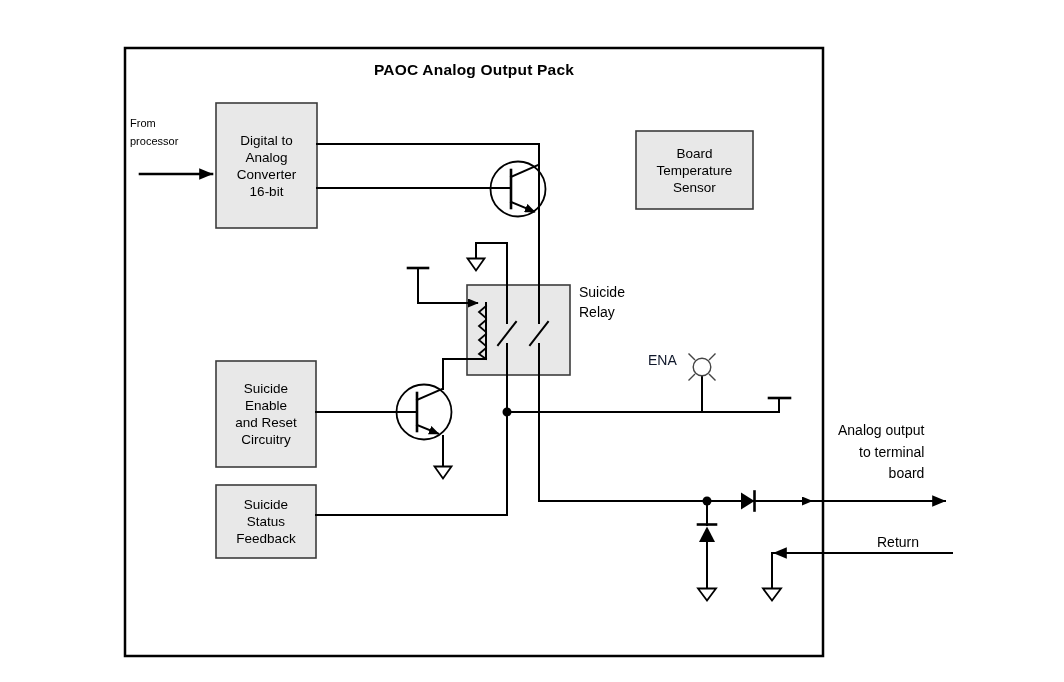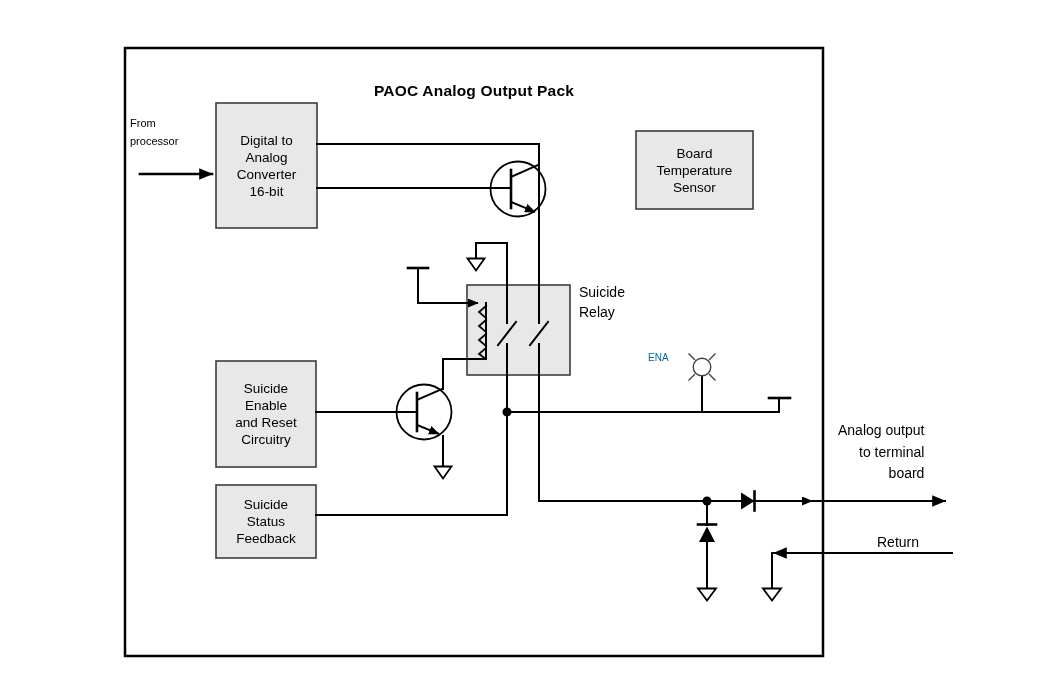--- a/index.html
+++ b/index.html
@@ -4,33 +4,33 @@
 <style>
   html,body{margin:0;padding:0;background:#ffffff;}
   #stage{
     position:relative;width:1064px;height:682px;background:#ffffff;overflow:hidden;
     font-family:"Liberation Sans","DejaVu Sans",sans-serif;color:#000;
   }
   #schematic{position:absolute;left:0;top:0;}
   .txt{position:absolute;white-space:pre-line;}
   .title{
     left:126px;top:61px;width:696px;text-align:center;
-    font-size:15.5px;font-weight:bold;letter-spacing:.2px;margin-top:21px;
+    font-size:15.5px;font-weight:bold;letter-spacing:.2px;
   }
   .block-label{
     display:flex;align-items:center;justify-content:center;text-align:center;
     font-size:13.5px;line-height:17px;
   }
   .lbl-dac{left:216px;top:103px;width:101px;height:125px;}
   .lbl-temp{left:636px;top:131px;width:117px;height:78px;}
   .lbl-enable{left:216px;top:361px;width:100px;height:106px;}
   .lbl-status{left:216px;top:485px;width:100px;height:73px;}
   .lbl-from{left:130px;top:114px;font-size:11px;line-height:18px;}
   .lbl-relay{left:579px;top:282px;font-size:14px;line-height:20px;}
-  .lbl-ena{left:648px;top:352px;font-size:10px;color:#0369a1;}
+  .lbl-ena{left:648px;top:352px;font-size:14px;color:#0f172a;}
   .lbl-analog{left:838px;top:420px;font-size:14px;line-height:21.5px;text-align:right;}
   .lbl-return{left:877px;top:526px;font-size:14px;margin-top:8px;}
 </style>
 </head>
 <body>
 
 <div id="stage">
 
   <svg id="schematic" width="1064" height="682" viewBox="0 0 1064 682">
     <defs>

